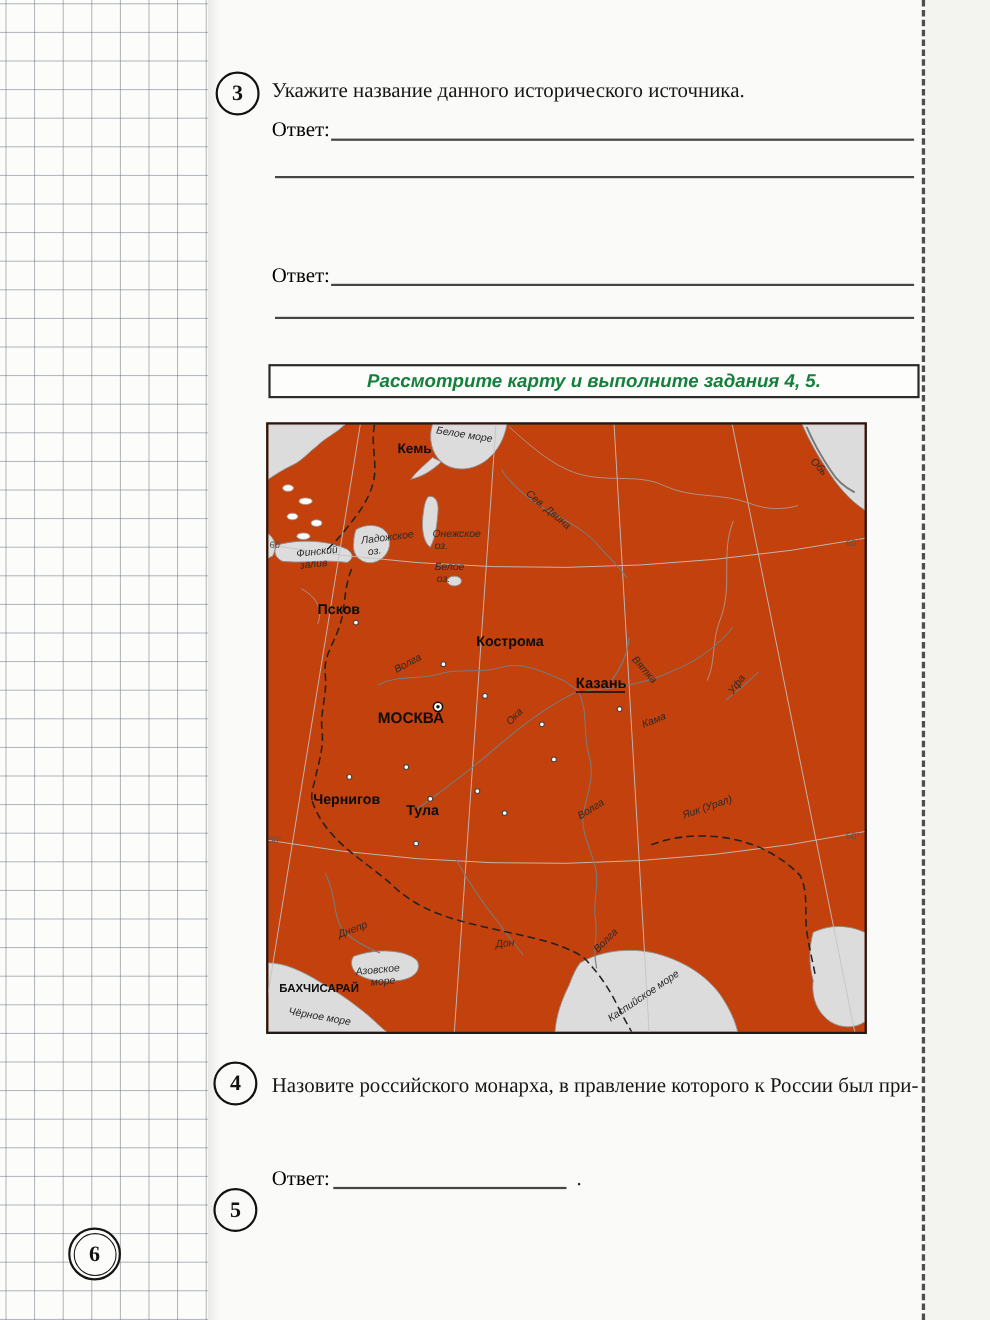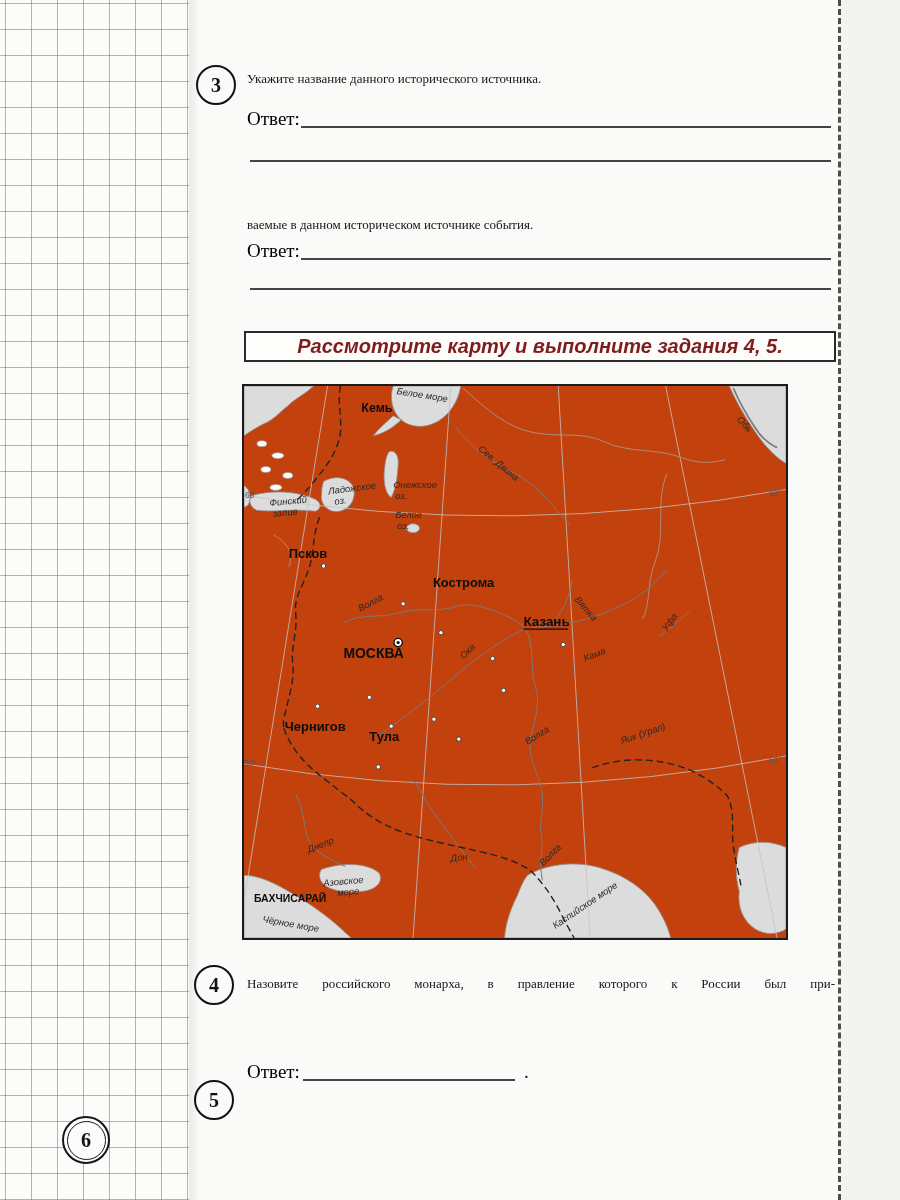--- a/index.html
+++ b/index.html
@@ -11,28 +11,28 @@
                      linear-gradient(to bottom,rgba(96,106,118,.5) 1px,transparent 1px);
     background-size:26px 26px;background-position:5px 3px;}
   .page-edge{position:absolute;left:189px;top:0;width:10px;height:100%;
     background:linear-gradient(to right,rgba(0,0,0,.07),rgba(0,0,0,0));}
   .cutline{position:absolute;left:838px;top:0;height:1200px;width:0;border-left:3px dashed #4e4e4e;}
   .rightmargin{position:absolute;left:841px;top:0;width:59px;height:100%;background:#f3f3f0;}
 
   .qnum{position:absolute;width:40px;height:40px;box-sizing:border-box;border:2px solid #121212;
     border-radius:50%;display:flex;align-items:center;justify-content:center;
     font-weight:700;font-size:20px;color:#121212;background:transparent;}
-  .qtext{position:absolute;font-size:13px;line-height:1.3;color:#161616;font-family:Liberation Serif, serif;}
+  .qtext{position:absolute;font-size:19px;line-height:1.3;color:#161616;font-family:Liberation Serif, serif;}
   .jline{width:588px;text-align:justify;text-align-last:justify;}
   .alabel{position:absolute;font-size:19px;color:#000000;}
   .aline{position:absolute;height:20px;border-bottom:2px solid #454545;}
   .instrbox{position:absolute;left:244px;top:331px;width:592px;height:31px;box-sizing:border-box;
     border:2px solid #2b2b2b;display:flex;align-items:center;justify-content:center;
     font-family:"Liberation Sans",sans-serif;font-style:italic;font-weight:700;
-    font-size:20px;color:#7f1d1d;background:#fdfdfc;}
+    font-size:17px;color:#15803d;background:#fdfdfc;}
   .mapbox{position:absolute;left:242px;top:384px;width:546px;height:556px;box-sizing:border-box;
     border:2px solid #1b1b1b;background:#c2410c;}
   .mapbox svg{display:block;width:100%;height:100%;}
   svg text{font-family:"Liberation Sans",sans-serif;}
   .ml-city{font-weight:700;fill:#0d0d0d;}
   .ml-water{font-style:italic;fill:#2a2a2a;}
   .ml-lat{fill:#555;}
   .city-dot{fill:#fff;stroke:#444;stroke-width:1;}
   .pageouter{position:absolute;left:62px;top:1116px;width:48px;height:48px;box-sizing:border-box;
     border:2.5px solid #161616;border-radius:50%;background:#fcfcfa;}
@@ -50,21 +50,20 @@
   <div class="cutline"></div>
 
   <div class="qnum" style="left:196px;top:65px;">
     <span>3</span>
   </div>
   <div class="qtext" style="left:247px;top:71px;width:575px;">Укажите название данного исторического источника.</div>
   <span class="alabel" style="left:247px;top:108px;">Ответ:</span>
   <div class="aline" style="left:301px;top:106px;width:530px;"></div>
   <div class="aline" style="left:250px;top:140px;width:581px;"></div>
 
-  <div class="qtext" style="left:247px;top:217px;width:588px;">ваемые в данном историческом источнике события.</div>
   <span class="alabel" style="left:247px;top:240px;">Ответ:</span>
   <div class="aline" style="left:301px;top:238px;width:530px;"></div>
   <div class="aline" style="left:250px;top:268px;width:581px;"></div>
 
   <div class="instrbox">
     <span>Рассмотрите карту и выполните задания 4, 5.</span>
   </div>
 
   <div class="mapbox">
     <svg id="map-svg" viewBox="0 0 545 555" preserveAspectRatio="none">

